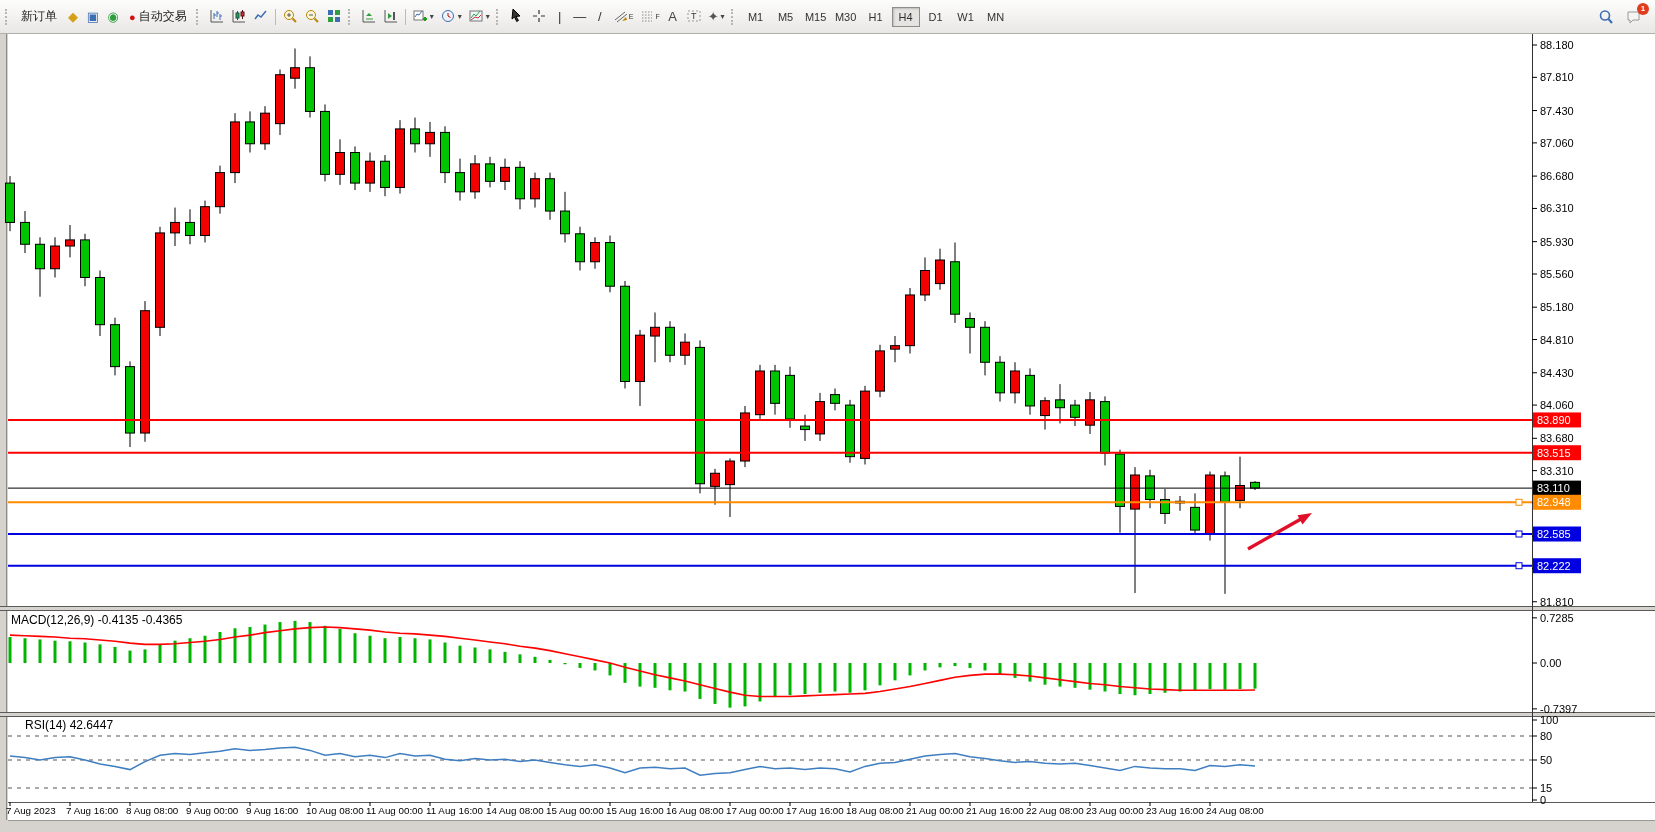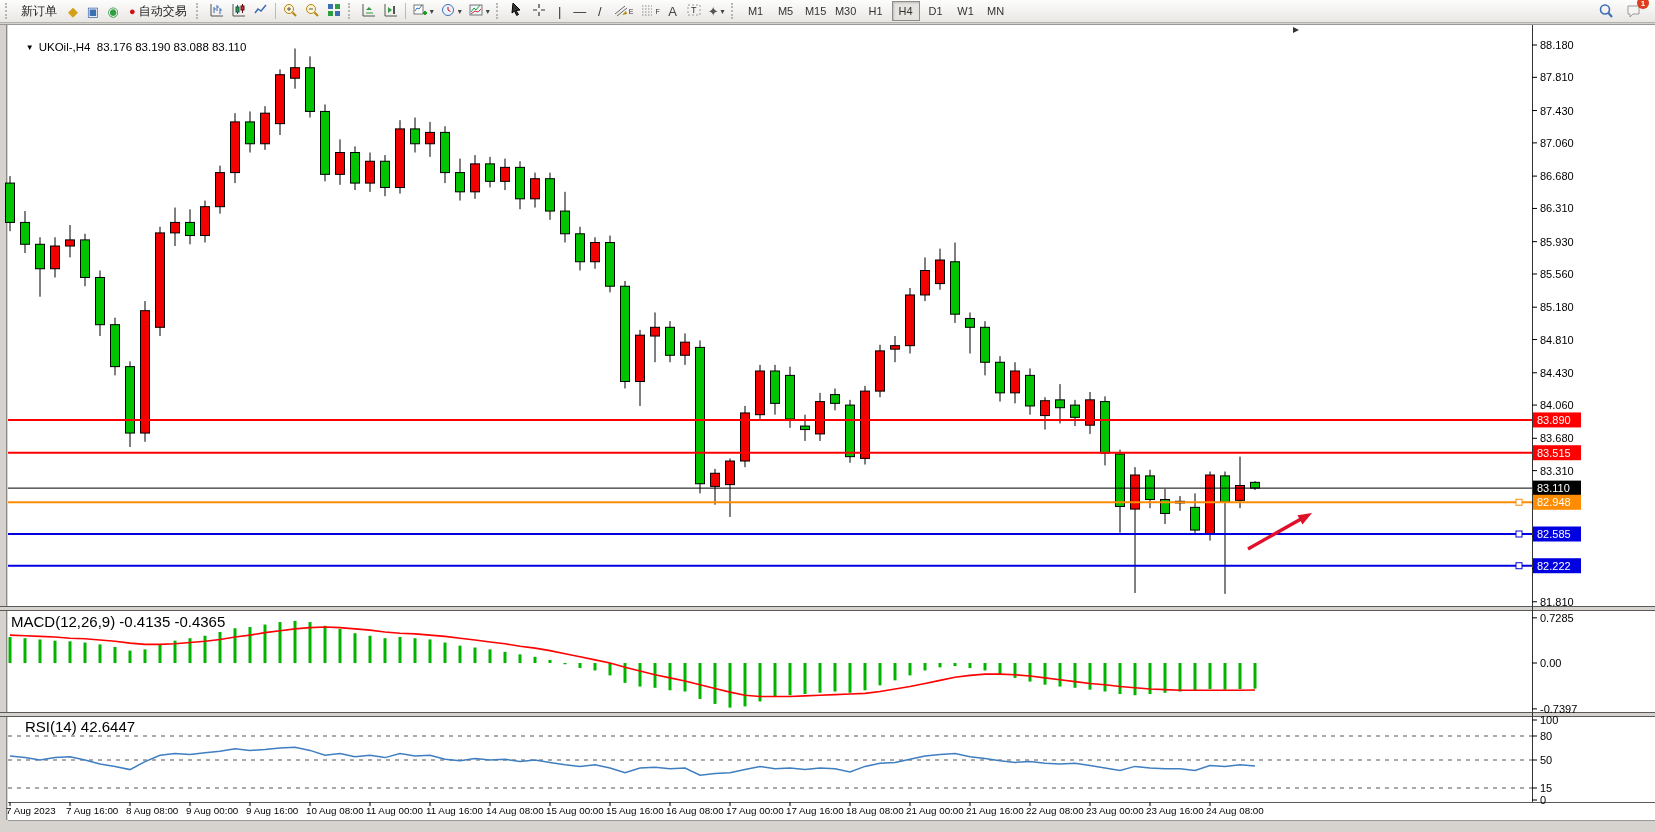--- a/index.html
+++ b/index.html
@@ -1,33 +1,33 @@
 <!DOCTYPE html>
 <html><head>
 <meta charset="utf-8">
 <style>
   html,body{margin:0;padding:0;background:#d6d3ce;font-family:"Liberation Sans","DejaVu Sans",sans-serif;}
   #screen{position:relative;width:1655px;height:832px;overflow:hidden;background:#d6d3ce;}
-  #toolbar{position:absolute;left:0;top:0;width:1655px;height:23px;display:flex;align-items:center;
+  #toolbar{position:absolute;left:0;top:0;width:1655px;height:34px;display:flex;align-items:center;
     background:linear-gradient(#fdfdfd,#e9e7e4);border-bottom:1px solid #b3b1ad;z-index:5;box-sizing:border-box;padding:0 2px;}
   .grip{width:5px;height:16px;border-left:2px dotted #b8b6b2;margin:0 3px;}
   .sep{width:1px;height:16px;background:#bdbbb7;margin:0 3px;}
   .tbtn{min-width:20px;height:20px;display:flex;align-items:center;justify-content:center;
     font-size:11px;color:#222;cursor:default;border:1px solid transparent;border-radius:2px;padding:0 2px;box-sizing:border-box;}
   .tbtn.textbtn{padding:0 5px;font-size:12px;}
   .tbtn .caret{font-size:8px;color:#444;margin-left:2px;}
   .tf{min-width:26px;height:18px;display:flex;align-items:center;justify-content:center;font-size:11px;color:#333;
     border:1px solid transparent;margin:12px 1px;}
   .tf.active{background:#e6e4e1;border:1px solid #8f8d89;box-shadow:inset 1px 1px 2px rgba(0,0,0,.18);}
   .glyph{font-size:13px;line-height:1;}
   .sub{font-size:7px;vertical-align:sub;color:#333;}
   #rightIcons{margin-left:auto;display:flex;align-items:center;margin-right:8px;gap:6px;}
   .badge{position:absolute;right:-5px;top:-5px;background:#e03c1e;color:#fff;border-radius:50%;
     width:12px;height:12px;font-size:8px;display:flex;align-items:center;justify-content:center;font-weight:bold;}
-  .overlay-label{position:absolute;font-size:15px;color:#000;z-index:3;white-space:pre;}
+  .overlay-label{position:absolute;font-size:12px;color:#000;z-index:3;white-space:pre;}
   #chartHeader{left:13px;top:29px;font-size:11.5px;}
   #chartHeader .tri{font-size:8px;margin-right:5px;vertical-align:1px;}
   svg text{font-family:"Liberation Sans","DejaVu Sans",sans-serif;}
 </style>
 </head>
 <body>
 
 <div id="screen">
   <div id="toolbar">
       <div class="grip"></div>
@@ -192,23 +192,20 @@
           </svg>
         </span>
         <span class="tbtn" style="position:relative">
           <svg width="16" height="16" viewBox="0 0 16 16">
             <path d="M2 3h11v8H7l-3 3v-3H2z" fill="#f4f4f4" stroke="#999"></path>
           </svg>
           <span class="badge">1</span>
         </span>
       </div>
     </div>
-  <div class="overlay-label" id="chartHeader">
-    <span class="tri">▼</span><span>UKOil-,H4</span>&nbsp;&nbsp;<span>83.176 83.190 83.088 83.110</span>
-  </div>
   <div class="overlay-label" id="macdLabel" style="left:11px;top:613px;">MACD(12,26,9) -0.4135 -0.4365</div>
   <div class="overlay-label" id="rsiLabel" style="left:11px;top:718px;margin-left:14px;">RSI(14) 42.6447</div>
 <svg width="1655" height="832" style="position:absolute;left:0;top:0;z-index:1">
       <rect x="0" y="24" width="1655" height="808" fill="#ffffff"></rect>
       <rect x="0" y="24" width="8" height="808" fill="#d6d3ce"></rect>
       <rect x="0" y="820" width="1655" height="12" fill="#d6d3ce"></rect>
       <line x1="0" y1="24.5" x2="1655" y2="24.5" stroke="#9a9894"></line>
       <line x1="6.5" y1="25" x2="6.5" y2="820" stroke="#8c8a86"></line>
       <g>
         <line x1="10" y1="176.10000000000002" x2="10" y2="231.16200000000086" stroke="#000" stroke-width="1"></line>

